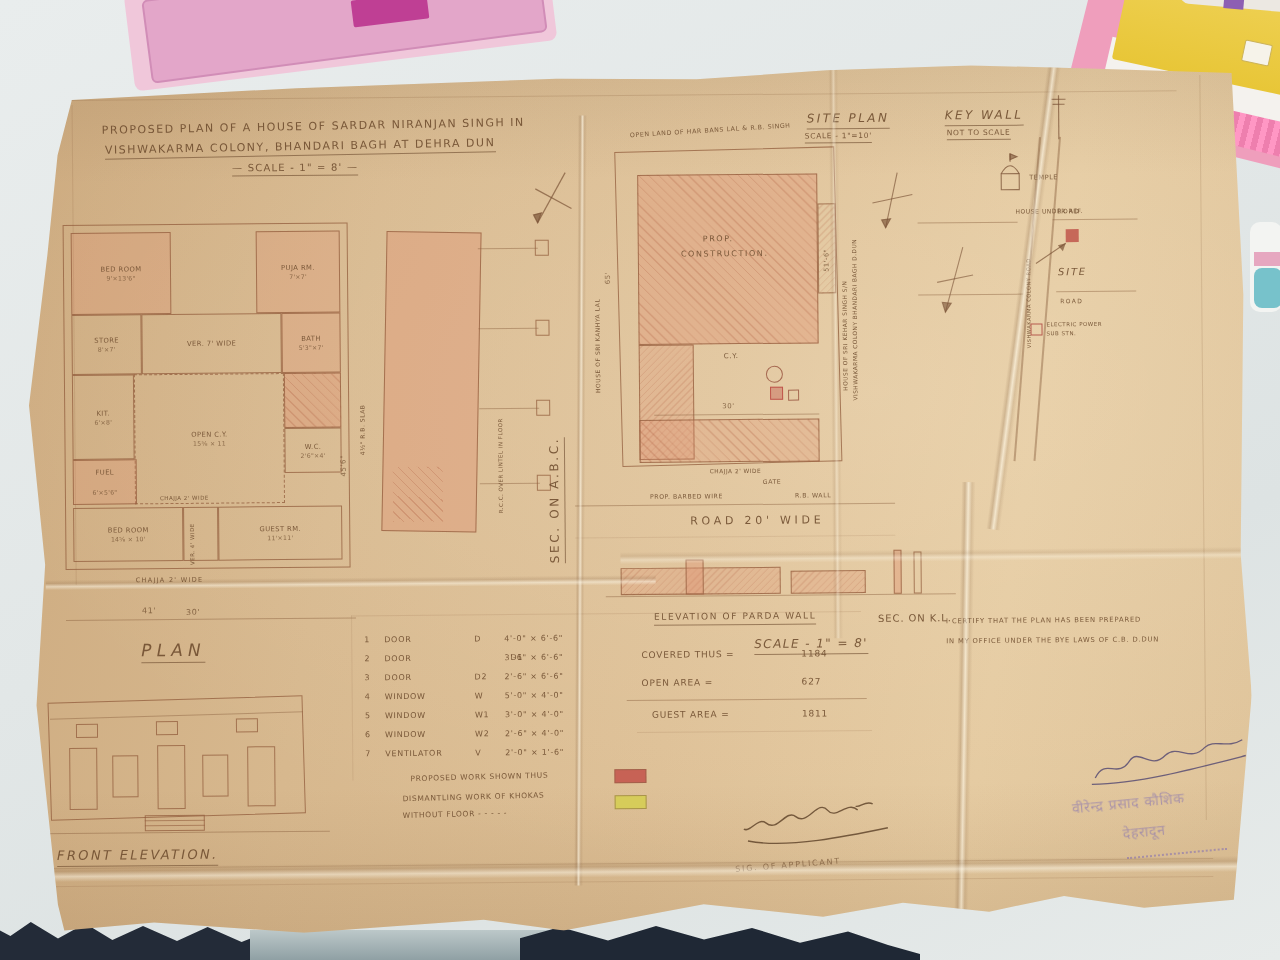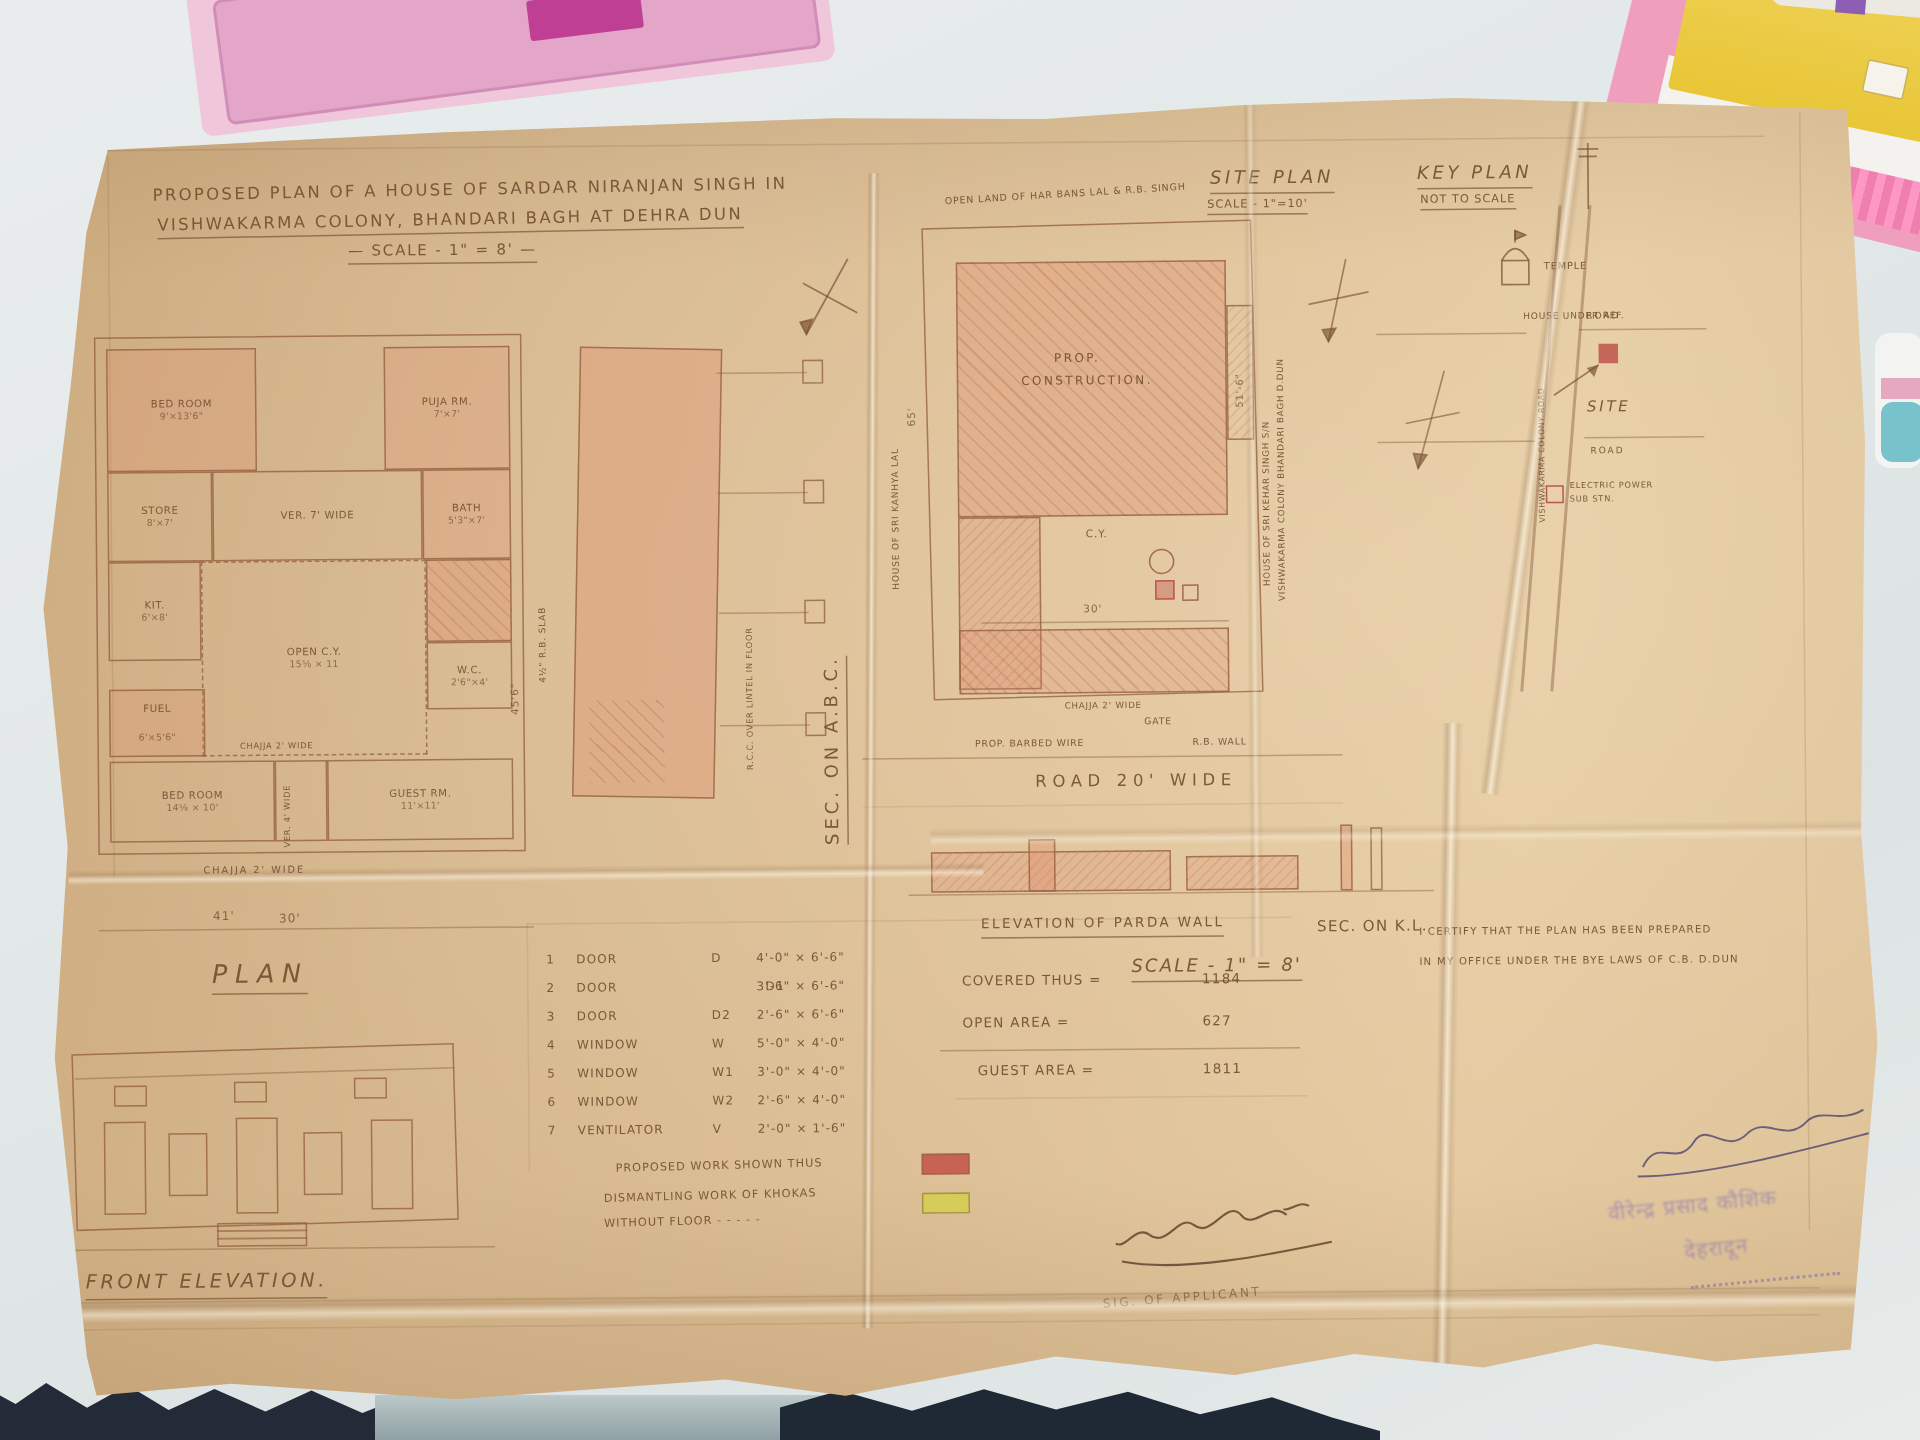--- a/index.html
+++ b/index.html
@@ -102,21 +102,21 @@
         <span class="s">8'×7'</span>
       </div>
       <div class="box room" style="left:78px;top:90px;width:140px;height:60px;">
         <span class="n">VER. 7' WIDE</span>
       </div>
       <div class="box room pk" style="left:218px;top:90px;width:59px;height:60px;">
         <span class="n">BATH</span>
         <span class="s">5'3"×7'</span>
       </div>
 
-      <div class="box room" style="left:8px;top:150px;width:62px;height:66px;">
+      <div class="box room" style="left:8px;top:150px;width:62px;height:85px;">
         <span class="n">KIT.</span>
         <span class="s">6'×8'</span>
       </div>
       <div class="box room" style="left:70px;top:150px;width:150px;height:130px;border-style:dashed;border-width:1px;">
         <span class="n">OPEN C.Y.</span>
         <span class="s">15⅝ × 11</span>
       </div>
       <div class="box hx pk2" style="left:220px;top:150px;width:57px;height:55px;"></div>
       <div class="box room" style="left:220px;top:205px;width:57px;height:45px;">
         <span class="n">W.C.</span>
@@ -215,21 +215,21 @@
       <div class="hw" style="left:95px;top:430px;font-size:11px;letter-spacing:.34em;">ROAD 20' WIDE</div>
       <span class="hw vt" style="left:8px;top:300px;font-size:6px;">HOUSE OF SRI KANHYA LAL</span>
       <span class="hw vt dim" style="left:20px;top:190px;font-size:7px;">65'</span>
       <span class="hw vt dim" style="left:238px;top:180px;font-size:6.5px;">51'-6"</span>
       <span class="hw vt" style="left:256px;top:300px;font-size:5.8px;">HOUSE OF SRI KEHAR SINGH S/N</span>
       <span class="hw vt" style="left:266px;top:310px;font-size:5.8px;">VISHWAKARMA COLONY BHANDARI BAGH D.DUN</span>
     </div>
 
     <div class="hw u" style="left:790px;top:58px;font-size:12px;letter-spacing:.2em;font-style:italic;">SITE PLAN</div>
     <div class="hw u" style="left:788px;top:78px;font-size:7.5px;">SCALE - 1"=10'</div>
-    <div class="hw u" style="left:928px;top:56px;font-size:12px;letter-spacing:.2em;font-style:italic;">KEY PLAN</div>
+    <div class="hw u" style="left:928px;top:56px;font-size:12px;letter-spacing:.2em;font-style:italic;">KEY WALL</div>
     <div class="hw u" style="left:930px;top:76px;font-size:7.5px;">NOT TO SCALE</div>
 
     <svg class="abs" style="left:850px;top:120px;" width="50" height="60">
       <g stroke="rgba(122,82,54,.65)" stroke-width="1.1" fill="none">
         <line x1="30" y1="0" x2="18" y2="55"></line>
           <line x1="5" y1="30" x2="45" y2="22"></line>
         <polygon points="18,55 23,46 14,47" fill="rgba(122,82,54,.65)"></polygon>
       </g>
     </svg>
 

